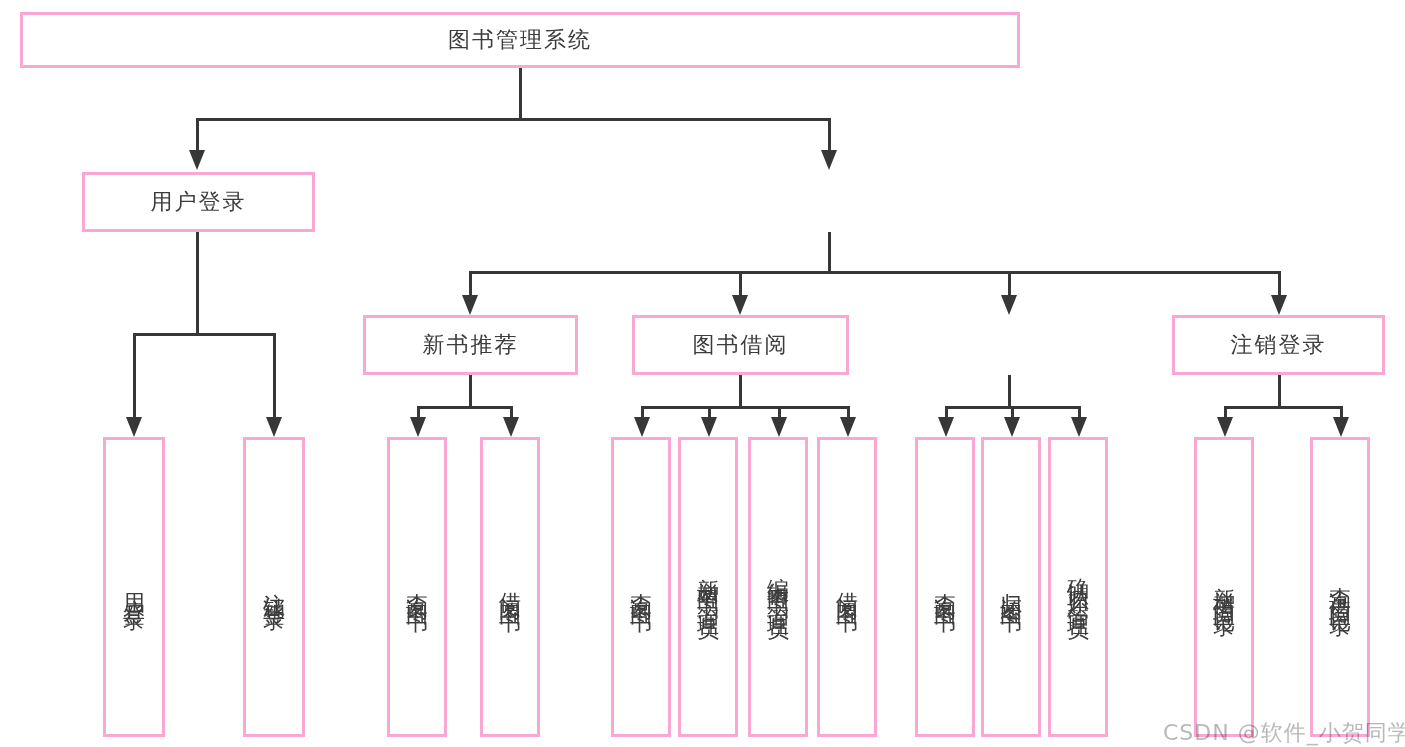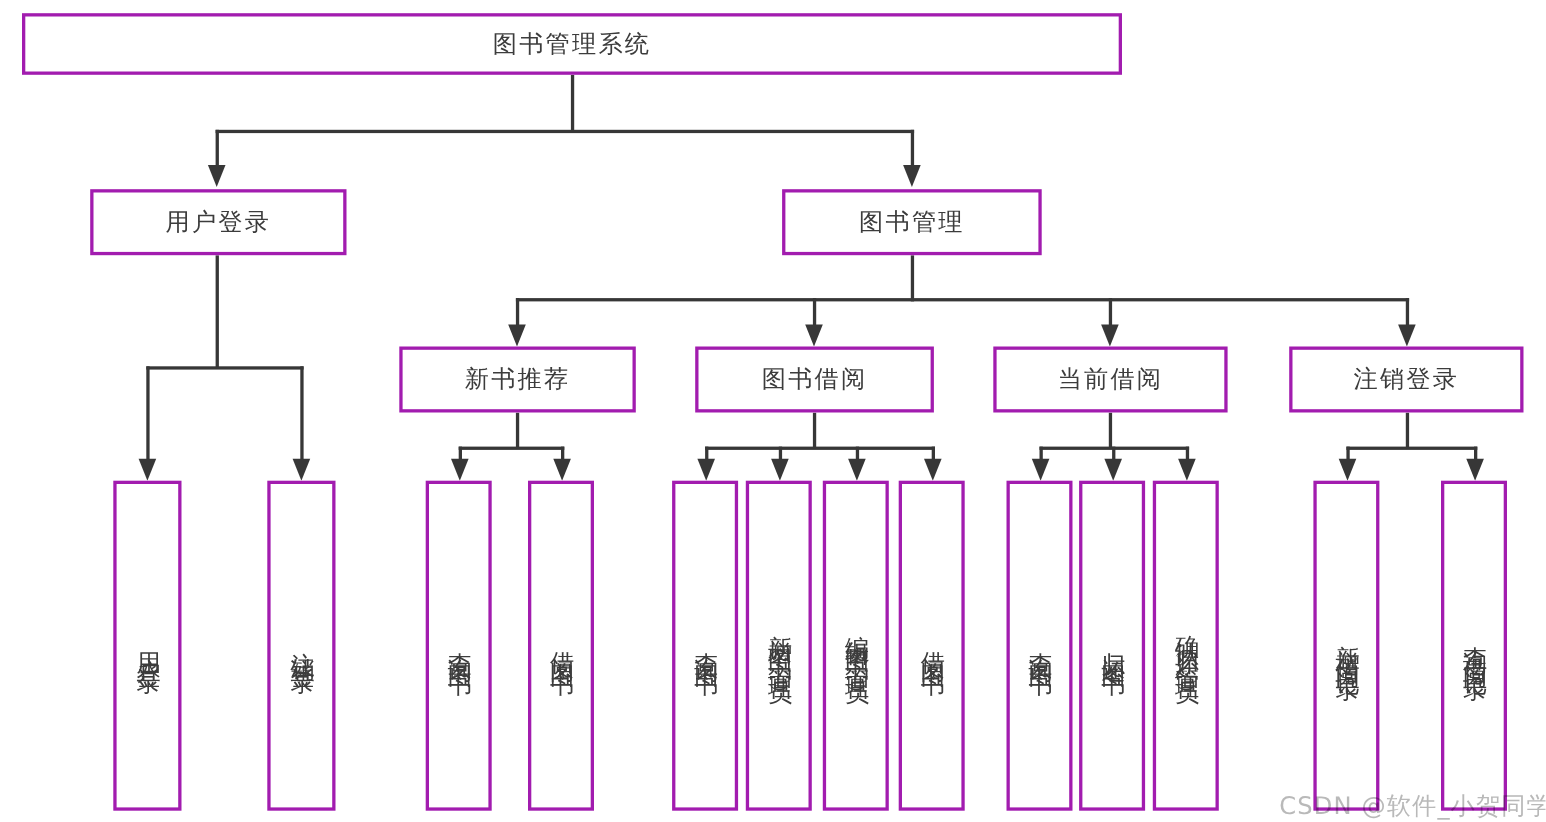--- a/index.html
+++ b/index.html
@@ -7,21 +7,21 @@
     width: 1405px; height: 747px;
     background: #ffffff;
     font-family: "DejaVu Sans", "Liberation Sans", sans-serif;
     overflow: hidden;
   }
   .canvas { position: relative; width: 1405px; height: 747px; background: #ffffff; }
 
   .box {
     position: absolute;
     background: #ffffff;
-    border: 3px solid #a21caf;
+    border: 3px solid #f9a8d4;
     box-sizing: border-box;
     display: flex;
     align-items: center;
     justify-content: center;
     color: #3c3c3c;
     font-size: 22px;
     letter-spacing: 2px;
     z-index: 2;
   }
   .vbox span {
@@ -113,32 +113,26 @@
   <div class="v" style="left:1340px; top:406px; height:13px;"></div>
   <div class="arw" style="left:1333px; top:417px;"></div>
 
   <div class="box" style="left:20px; top:12px; width:1000px; height:56px;">
     <span>图书管理系统</span>
   </div>
 
   <div class="box" style="left:82px; top:172px; width:233px; height:60px;">
     <span>用户登录</span>
   </div>
-  <div class="box" style="left:711px; top:172px; width:236px; height:60px;">
-    <span>图书管理</span>
-  </div>
 
   <div class="box" style="left:363px; top:315px; width:215px; height:60px;">
     <span>新书推荐</span>
   </div>
   <div class="box" style="left:632px; top:315px; width:217px; height:60px;">
     <span>图书借阅</span>
-  </div>
-  <div class="box" style="left:903px; top:315px; width:213px; height:60px;">
-    <span>当前借阅</span>
   </div>
   <div class="box" style="left:1172px; top:315px; width:213px; height:60px;">
     <span>注销登录</span>
   </div>
 
   <div class="box vbox" style="left:103px; top:437px; width:62px; height:300px;">
     <span>用户登录</span>
   </div>
   <div class="box vbox" style="left:243px; top:437px; width:62px; height:300px;">
     <span>注销登录</span>

